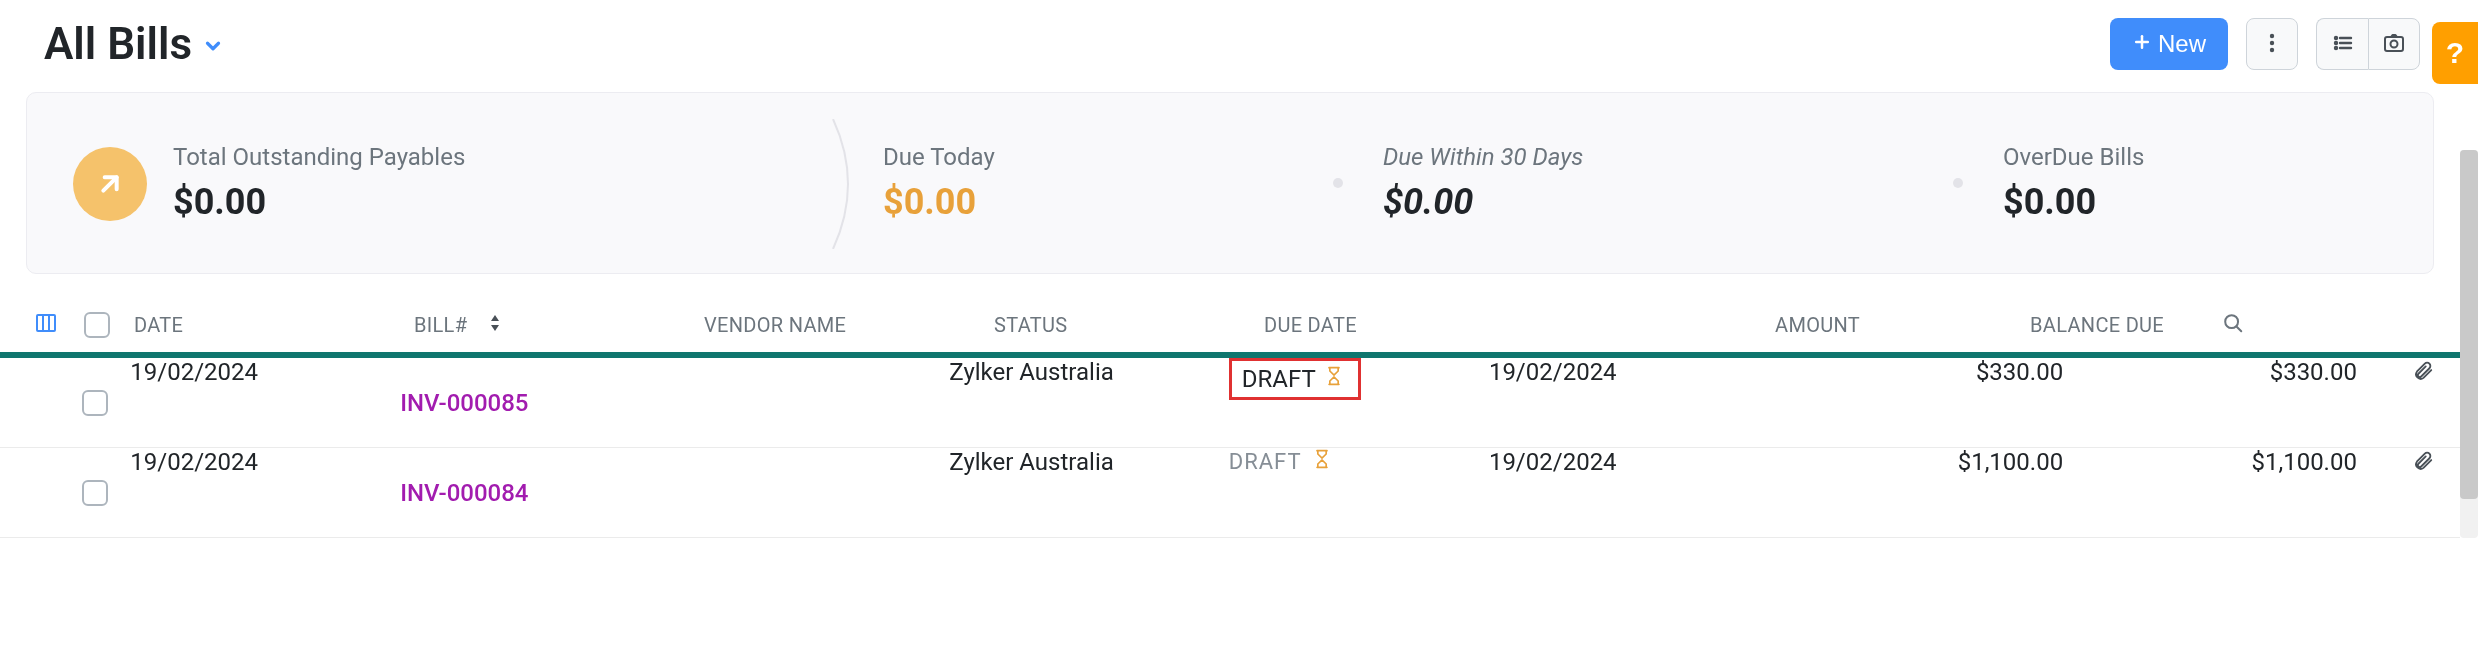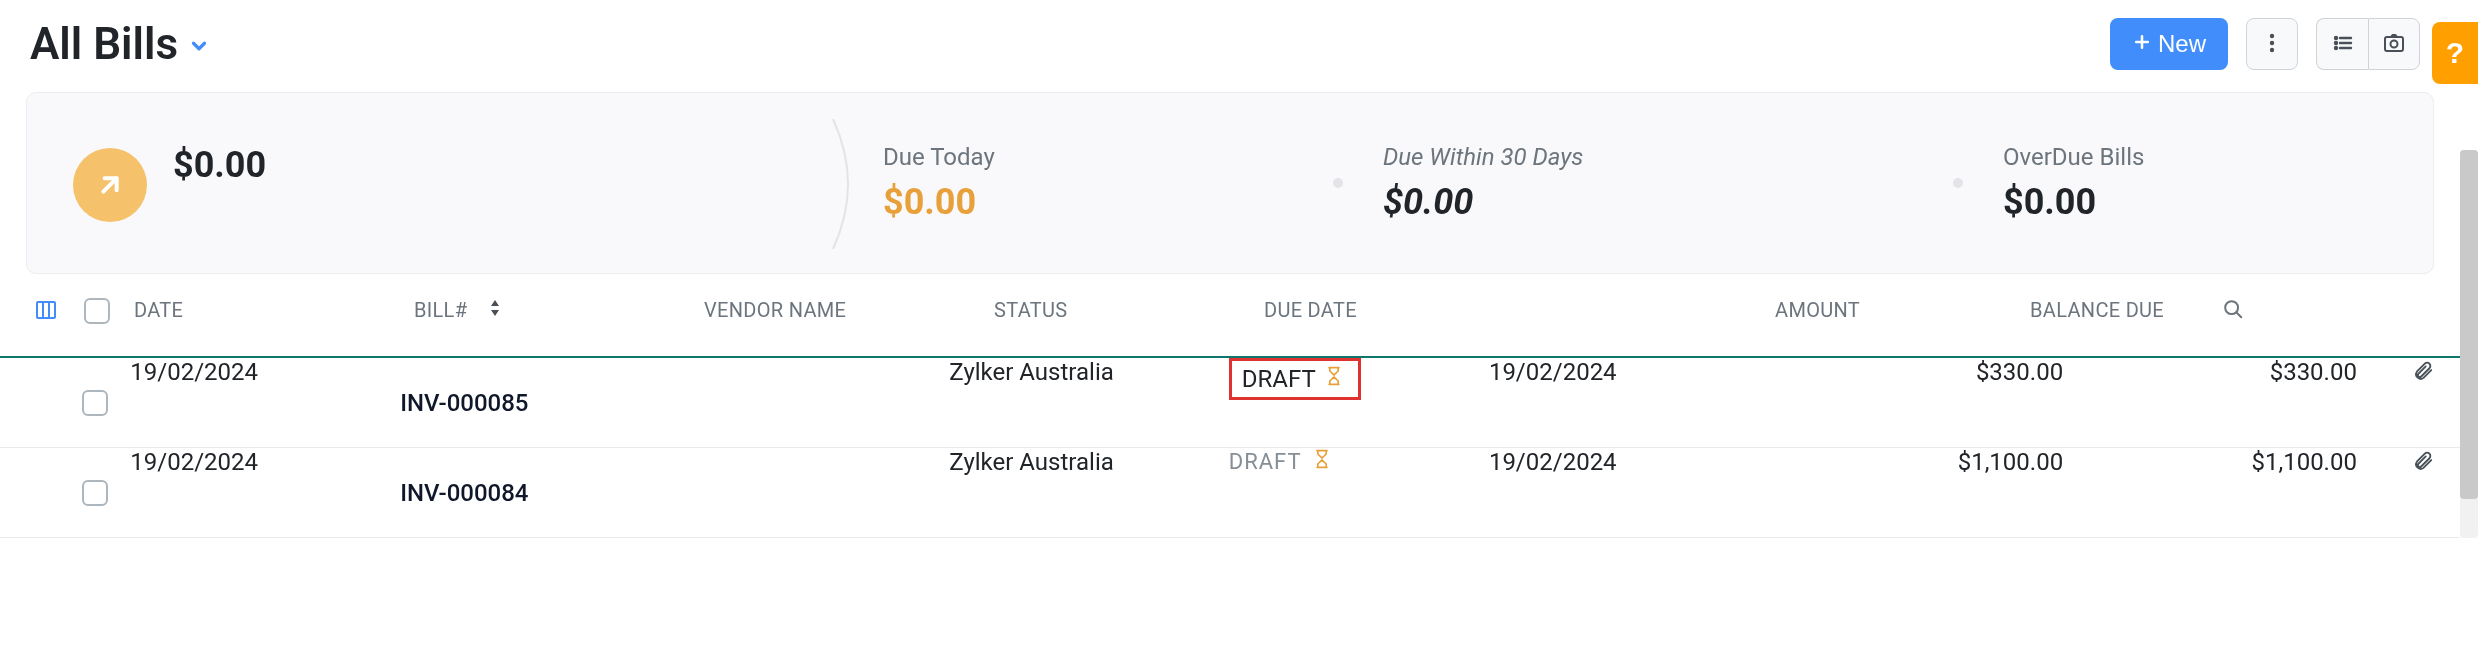--- a/index.html
+++ b/index.html
@@ -9,21 +9,21 @@
       color: #212529;
       width: 2478px;
     }
     .page-wrapper { width: 100%; padding-right: 18px; position: relative; }
 
     
     .header {
       display: flex;
       align-items: center;
       justify-content: space-between;
-      padding: 18px 40px 22px 30px;
+      padding: 18px 40px 22px 44px;
     }
     .title-group {
       display: flex;
       align-items: center;
       gap: 10px;
     }
     .page-title {
       font-size: 44px;
       font-weight: 600;
       color: #212529;
@@ -125,22 +125,22 @@
     .divider-curve svg { position: absolute; top: -4px; left: -20px; }
     .dot-sep {
       width: 10px; height: 10px; border-radius: 50%; background: #e3e3e8;
       margin-right: 40px; margin-left: -40px; align-self: center;
     }
 
     
     .table-wrap { margin-top: 24px; }
     .thead {
       display: flex;
-      align-items: flex-start;
-      border-bottom: 2px solid #0f766e;
+      align-items: center;
+      border-bottom: 6px solid #0f766e;
       height: 60px;
       padding: 0 26px 0 34px;
       color: #6c757d;
       font-size: 20px;
       letter-spacing: 0.3px;
     }
     .col-tools { width: 50px; display:flex; align-items:center; }
     .col-check { width: 50px; display:flex; align-items:center; }
     .col-date { width: 280px; }
     .col-bill { width: 290px; display:flex; align-items:center; gap:21px;}
@@ -157,21 +157,21 @@
       border-bottom: 1px solid #ebebeb;
       height: 90px;
       padding: 0 26px 0 34px;
       font-size: 24px;
       color: #212529;
     }
     .trow .col-tools { width:50px; }
     .checkbox {
       width: 26px; height: 26px; border: 2px solid #adb5bd; border-radius: 6px; cursor:pointer;
     }
-    .bill-link { color: #0f172a; font-weight: 500; cursor:pointer; }
+    .bill-link { color: #a21caf; font-weight: 500; cursor:pointer; }
     .status-cell { display:flex; align-items:center; gap:10px; color:#868e96; letter-spacing:1px; font-size:22px;}
     .status-highlight { border: 3px solid #e03131; padding: 4px 14px 4px 10px; display:inline-flex; align-items:center; gap:8px; }
     .hourglass { color:#e8a13a; }
     .amount-cell { text-align:right; padding-right:24px; }
     .attach-cell { width:80px; text-align:right; color:#495057; display:flex; justify-content:flex-end;}
     .sort-icon { color:#495057; }
     .scrollbar {
       position:absolute; right:0; top:150px; bottom:0; width:18px; background:#f1f1f1; border-radius:4px;
     }
     .scrollbar-thumb {
@@ -247,20 +247,21 @@
 
   <div class="summary-card">
     <div class="summary-block first">
       <div class="summary-icon">
         <svg width="32" height="32" viewBox="0 0 24 24" fill="none" stroke="currentColor" stroke-width="3" stroke-linecap="round" stroke-linejoin="round">
             <line x1="7" y1="17" x2="17" y2="7"></line>
             <polyline points="8 7 17 7 17 16"></polyline>
           </svg>
       </div>
       <div class="summary-text">
+        <span class="summary-label">Total Outstanding Payables</span>
         <span class="summary-value">$0.00</span>
       </div>
     </div>
 
     <div class="divider-curve">
       <svg width="50" height="130" viewBox="0 0 50 130">
           <path d="M 10 0 Q 40 65 10 130" fill="none" stroke="#e3e3e8" stroke-width="2"></path>
         </svg>
     </div>
 

